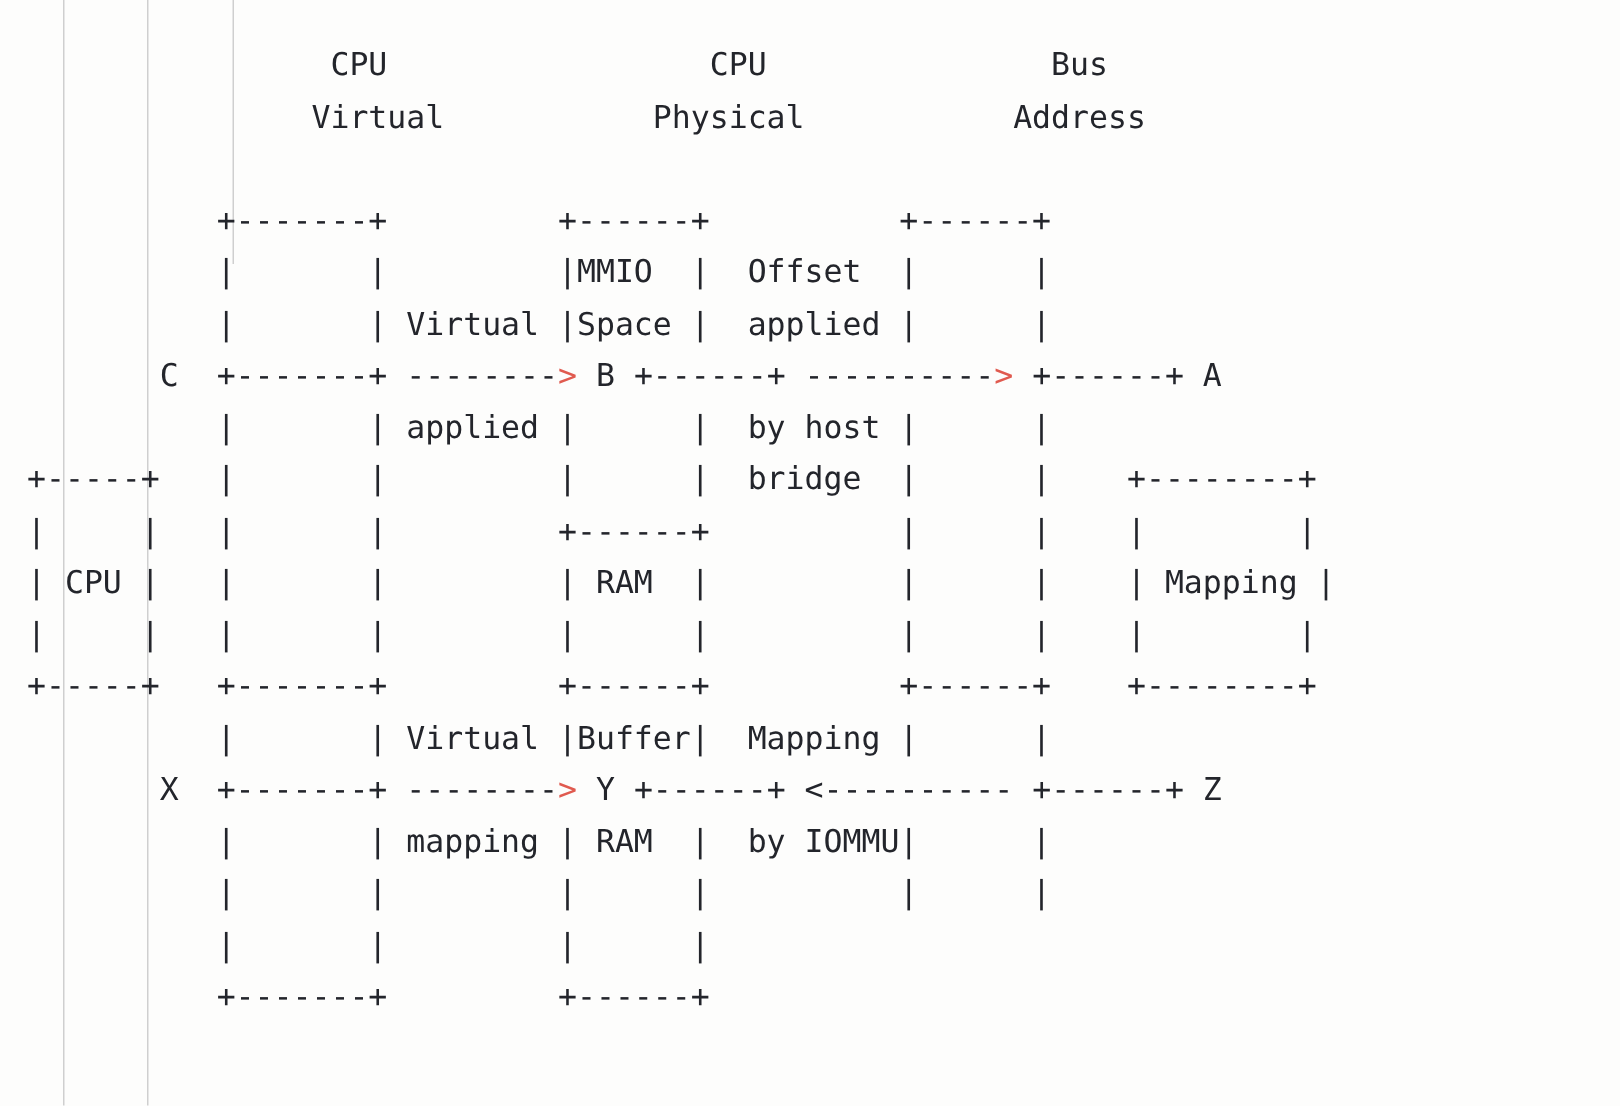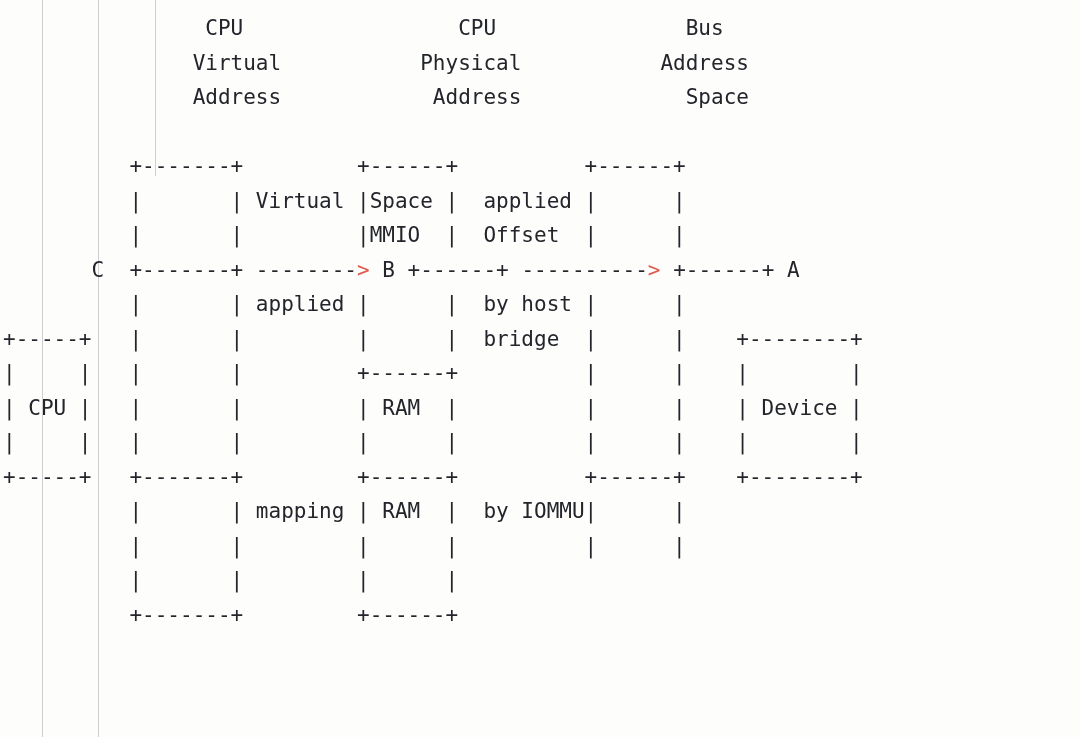--- a/index.html
+++ b/index.html
@@ -22,21 +22,21 @@
     position: absolute;
     width: 1px;
     background: #cfcfcf;
   }
 
   
   #art {
     position: absolute;
     left: 2px;
     top: 10px;
-    margin: 1px;
+    margin: 16px;
     font-family: "DejaVu Sans Mono", "Liberation Mono", monospace;
     font-size: 21px;
     line-height: 34.5px;
     letter-spacing: 0px;
     color: #23252b;
     white-space: pre;
     tab-size: 4;
   }
   #art .arrow-head { color: #e05a4f; }
 
@@ -47,29 +47,30 @@
 <body>
 
 <div id="guides">
     <div class="guide" style="left: 42px; top: 0px; height: 737px; background: rgb(207, 207, 207);"></div>
     <div class="guide" style="left: 98px; top: 0px; height: 737px; background: rgb(207, 207, 207);"></div>
     <div class="guide" style="left: 155px; top: 0px; height: 176px; background: rgb(207, 207, 207);"></div>
   </div>
 
 <div id="art"><span class="row">                CPU                 CPU               Bus
 </span><span class="row">               Virtual           Physical           Address
-</span><span class="row">               Address            Address             Space
 </span><span class="row">
 </span><span class="row">          +-------+         +------+          +------+
+</span><span class="row">          |       |         |MMIO  |  Offset  |      |
 </span><span class="row">          |       | Virtual |Space |  applied |      |
-</span><span class="row">          |       |         |MMIO  |  Offset  |      |
 </span><span class="row">       C  +-------+ --------<span class="arrow-head" style="color: rgb(224, 90, 79);">&gt;</span> B +------+ ----------<span class="arrow-head" style="color: rgb(224, 90, 79);">&gt;</span> +------+ A
 </span><span class="row">          |       | applied |      |  by host |      |
 </span><span class="row">+-----+   |       |         |      |  bridge  |      |    +--------+
 </span><span class="row">|     |   |       |         +------+          |      |    |        |
-</span><span class="row">| CPU |   |       |         | RAM  |          |      |    | Device |
+</span><span class="row">| CPU |   |       |         | RAM  |          |      |    | Mapping |
 </span><span class="row">|     |   |       |         |      |          |      |    |        |
 </span><span class="row">+-----+   +-------+         +------+          +------+    +--------+
+</span><span class="row">          |       | Virtual |Buffer|  Mapping |      |
+</span><span class="row">       X  +-------+ --------<span class="arrow-head" style="color: rgb(224, 90, 79);">&gt;</span> Y +------+ <span>&lt;</span>---------- +------+ Z
 </span><span class="row">          |       | mapping | RAM  |  by IOMMU|      |
 </span><span class="row">          |       |         |      |          |      |
 </span><span class="row">          |       |         |      |
 </span><span class="row">          +-------+         +------+
 </span></div>
 
 </body></html>

